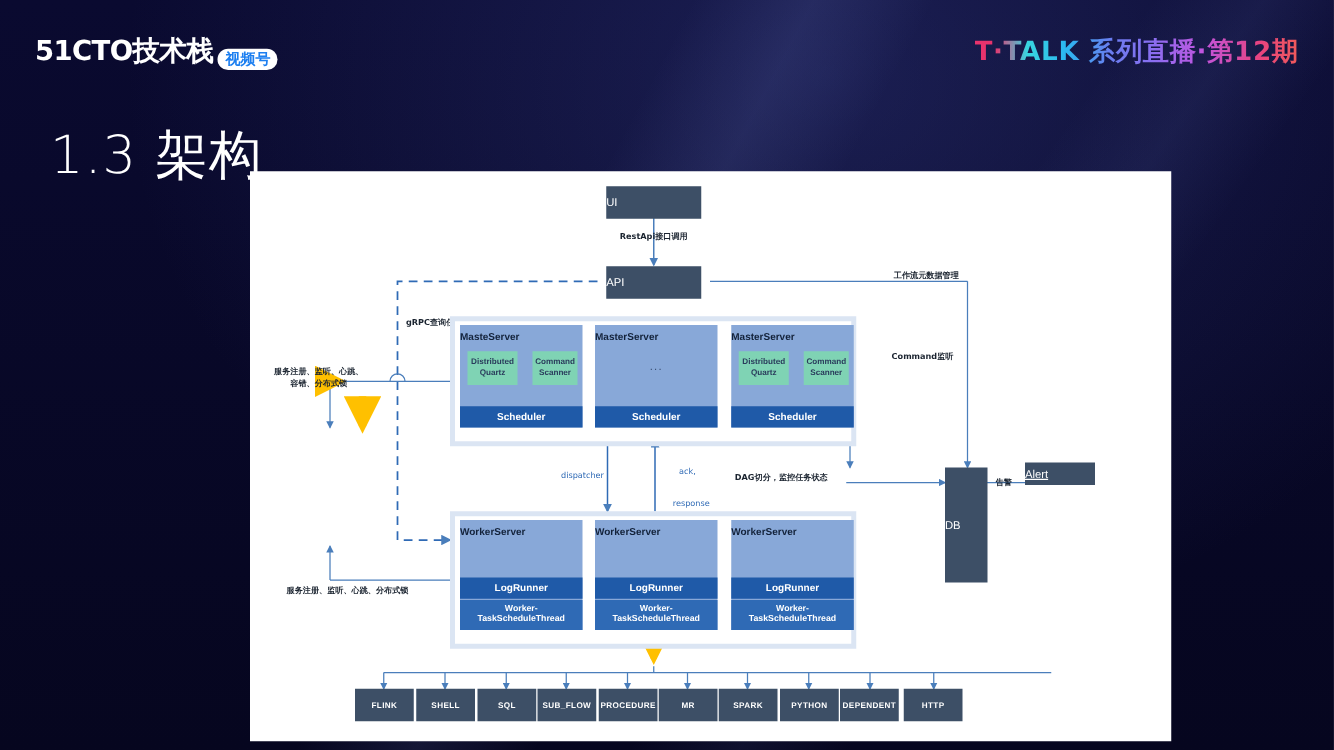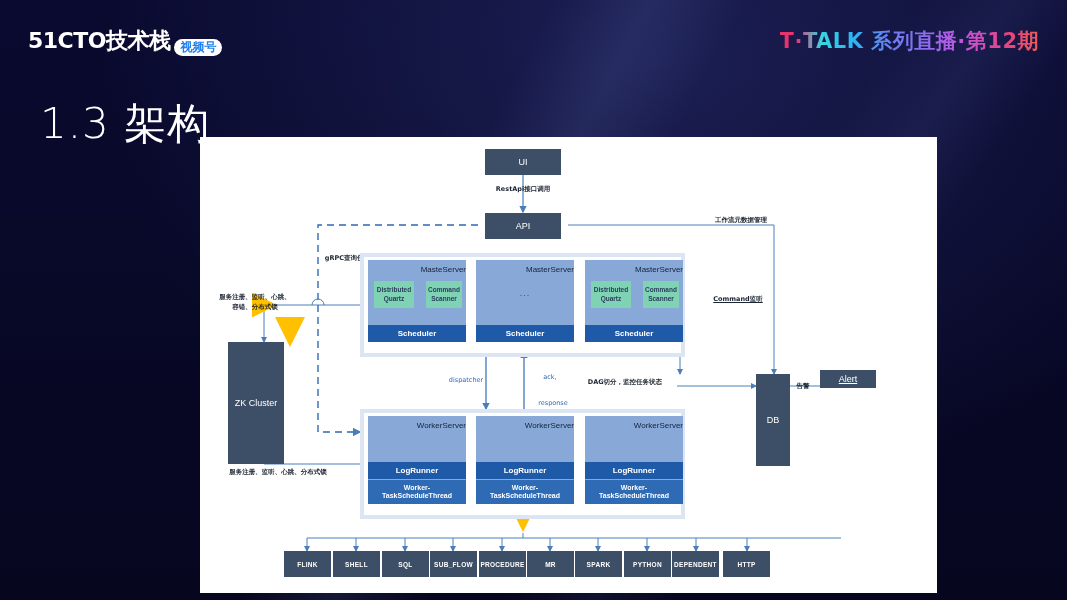--- a/index.html
+++ b/index.html
@@ -45,29 +45,29 @@
   }
 
   
   #diagram {
     position: absolute; left: 200px; top: 137px; width: 737px; height: 456px;
     background: #ffffff;
   }
   .node {
     position: absolute;
     background: #3d4f66; color: #ffffff;
-    display: flex; align-items: center; justify-content: center;
+    display: flex; align-items: center; 
     font-size: 9px; text-align: center; line-height: 1.2;
   }
   .grp-outer { position: absolute; background: #dbe5f3; }
   .grp-inner-pad { position: absolute; background: #ffffff; }
   .srv { position: absolute; background: #88a8d8; }
   .srv-title {
     position: absolute; left: 0; right: 0; top: 5px;
-    text-align: right; font-size: 8px; font-weight: normal; color: #13223a;
+    text-align: left; font-size: 8px; font-weight: bold; color: #13223a;
   }
   .srv-dots {
     position: absolute; left: 0; right: 0; top: 28px;
     text-align: center; font-size: 9px; color: #3a4f72; letter-spacing: 1px;
   }
   .teal {
     position: absolute; background: #7fd3b4; color: #2a3c5c;
     font-size: 6.5px; font-weight: bold; text-align: center; line-height: 1.25;
     display: flex; align-items: center; justify-content: center;
   }
@@ -176,23 +176,20 @@
   <div class="node" style="left:285px; top:76px; width:76px; height:26px;">
     <span>API</span>
   </div>
   <div class="lbl" style="left:486px; top:79px; width:110px;">工作流元数据管理</div>
 
   <div class="lbl" style="left:78px; top:117px; width:118px; text-align:right;">gRPC查询任务日志信息</div>
 
   <div class="lbl" style="left:0px; top:156px; width:110px;">服务注册、监听、心跳、</div>
   <div class="lbl" style="left:0px; top:166px; width:110px;">容错、分布式锁</div>
 
-  <div class="node" style="left:28px; top:205px; width:56px; height:122px;">
-    <span>ZK Cluster</span>
-  </div>
   <div class="lbl" style="left:-2px; top:331px; width:160px;">服务注册、监听、心跳、分布式锁</div>
 
   <div class="grp-outer" style="left:160px; top:116px; width:325px; height:104px;">
     <div class="grp-inner-pad" style="left:4px; top:4px; width:317px; height:96px;"></div>
   </div>
 
   <div class="srv" style="left:168px; top:123px; width:98px; height:82px;">
     <div class="srv-title">MasteServer</div>
     <div class="teal" style="left:6px; top:21px; width:40px; height:27px;">Distributed<br>Quartz</div>
     <div class="teal" style="left:58px; top:21px; width:36px; height:27px;">Command<br>Scanner</div>
@@ -211,21 +208,21 @@
 
   <div class="srv" style="left:385px; top:123px; width:98px; height:82px;">
     <div class="srv-title">MasterServer</div>
     <div class="teal" style="left:6px; top:21px; width:40px; height:27px;">Distributed<br>Quartz</div>
     <div class="teal" style="left:58px; top:21px; width:36px; height:27px;">Command<br>Scanner</div>
     <div class="sched" style="left:0px; bottom:0px; width:98px; height:17px;">
         <span>Scheduler</span>
       </div>
   </div>
 
-  <div class="lbl" style="left:498px; top:158px; width:80px;text-decoration:underline;">Command监听</div>
+  <div class="lbl" style="left:498px; top:144px; width:80px;">Command监听</div>
 
   <div class="lbl lbl-blue" style="left:246px; top:239px; width:40px;">dispatcher</div>
   <div class="lbl lbl-blue" style="left:330px; top:236px; width:40px;">ack,</div>
   <div class="lbl lbl-blue" style="left:330px; top:246px; width:46px;margin-top:16px;">response</div>
 
   <div class="lbl" style="left:370px; top:241px; width:110px;">DAG切分，监控任务状态</div>
 
   <div class="node" style="left:556px; top:237px; width:34px; height:92px;">
     <span>DB</span>
   </div>

